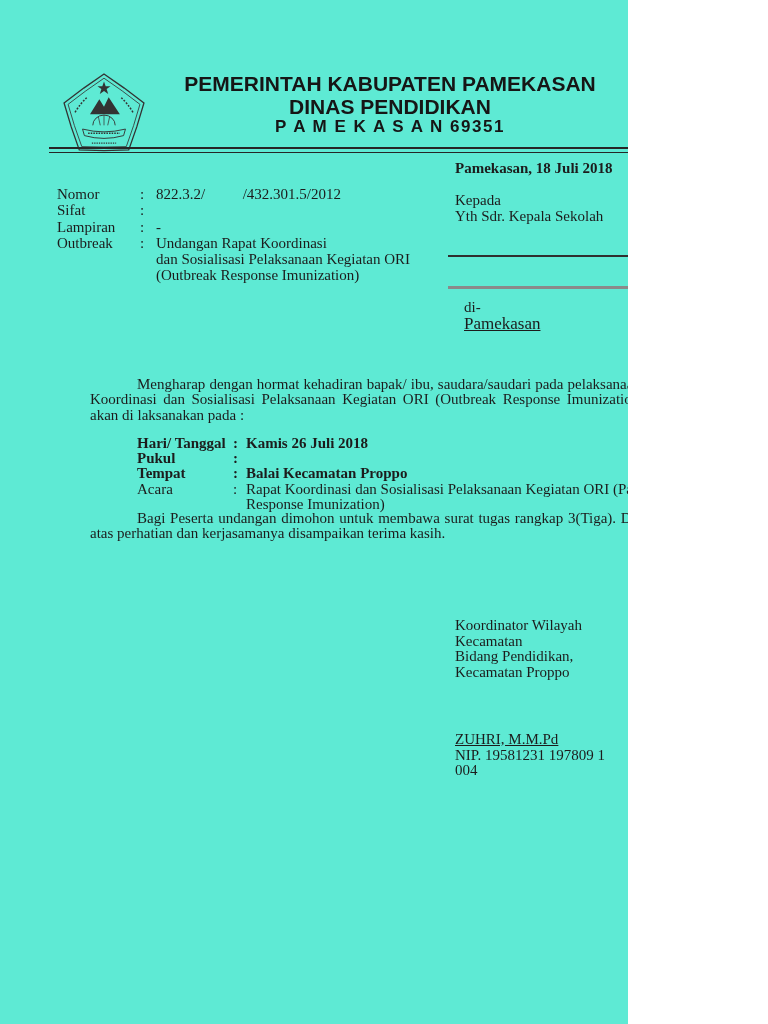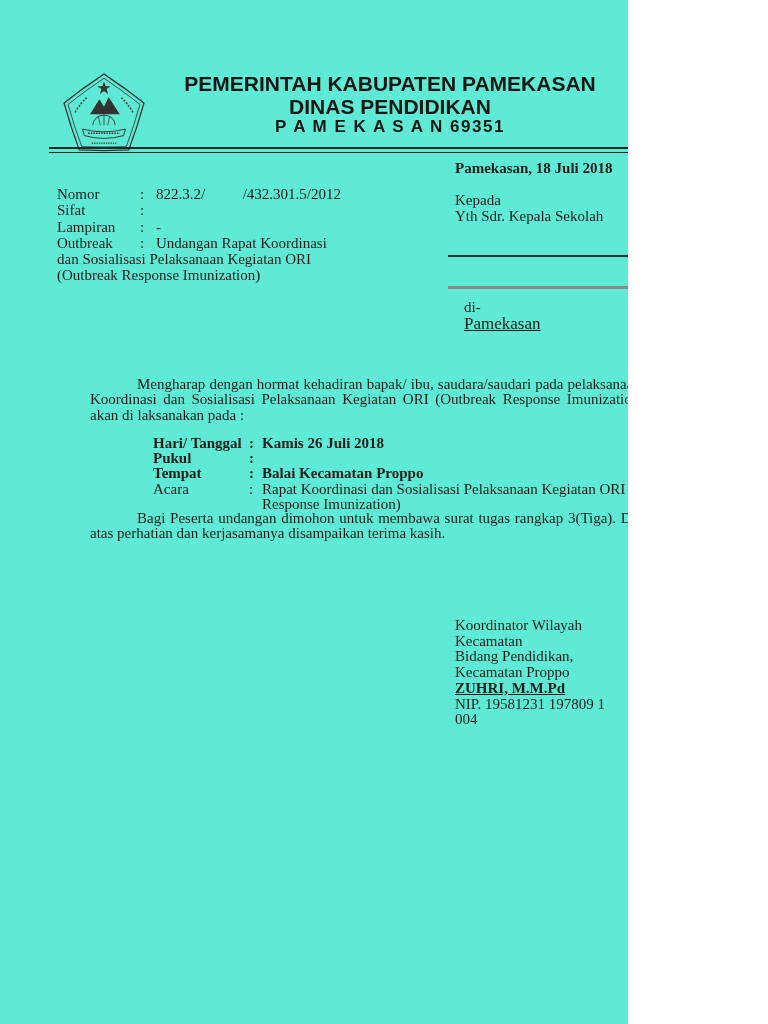--- a/index.html
+++ b/index.html
@@ -28,35 +28,35 @@
   .blank1{position:absolute;left:448px;top:255px;width:243px;border-top:2px solid #2f2f2f;}
   .blank2{position:absolute;left:448px;top:286px;width:243px;border-top:3px solid #8a8a8a;}
   .di{position:absolute;left:464px;top:299px;}
   .di-city{position:absolute;left:464px;top:314px;font-weight:normal;font-size:17px;text-decoration:underline;}
   
   .meta{position:absolute;left:57px;top:186px;width:400px;line-height:16.3px;}
   .meta-row{display:flex;align-items:flex-end;}
   .meta-label{width:83px;flex:none;}
   .meta-sep{width:16px;flex:none;}
   .meta-value{flex:1;white-space:pre-wrap;}
-  .meta-cont{}
+  .meta-cont{margin-left:99px;}
   
   .opening{position:absolute;left:90px;top:377px;width:590px;text-align:justify;
            text-indent:47px;line-height:15.4px;}
-  .details{position:absolute;left:137px;top:436px;width:556px;line-height:15.2px;margin-left:16px;}
+  .details{position:absolute;left:137px;top:436px;width:556px;line-height:15.2px;}
   .d-row{display:flex;}
   .d-label{width:96px;flex:none;}
   .d-sep{width:13px;flex:none;}
   .d-value{flex:1;}
   .strong{font-weight:bold;}
   .closing{position:absolute;left:90px;top:511px;width:590px;text-align:justify;
            text-indent:47px;line-height:15.4px;}
   
   .signature{position:absolute;left:455px;top:618px;line-height:15.7px;}
-  .sig-name{font-weight:bold;text-decoration:underline;}
+  .sig-name{margin-top:51px;font-weight:normal;text-decoration:underline;}
 </style>
 </head>
 <body>
 
 <div class="page">
 
   <svg class="seal" viewBox="0 0 90 100" fill="none" stroke="#333" stroke-width="1.4">
     <path d="M45 5 L66.7 20.1 L87.8 36.1 L80.2 61.4 L71.5 86.4 L45 87 L18.5 86.4 L9.8 61.4 L2.2 36.1 L23.3 20.1 Z"></path>
     <path d="M45 9.5 L64.5 23.1 L83.5 37.5 L76.7 60.3 L68.9 82.8 L45 83.3 L21.2 82.8 L13.3 60.3 L6.5 37.5 L25.5 23.1 Z" stroke-width="0.9"></path>
     <polygon points="45,13 46.8,18 52,18 47.8,21.2 49.5,26.5 45,23.3 40.5,26.5 42.2,21.2 38,18 43.2,18" fill="#333" stroke="none"></polygon>

